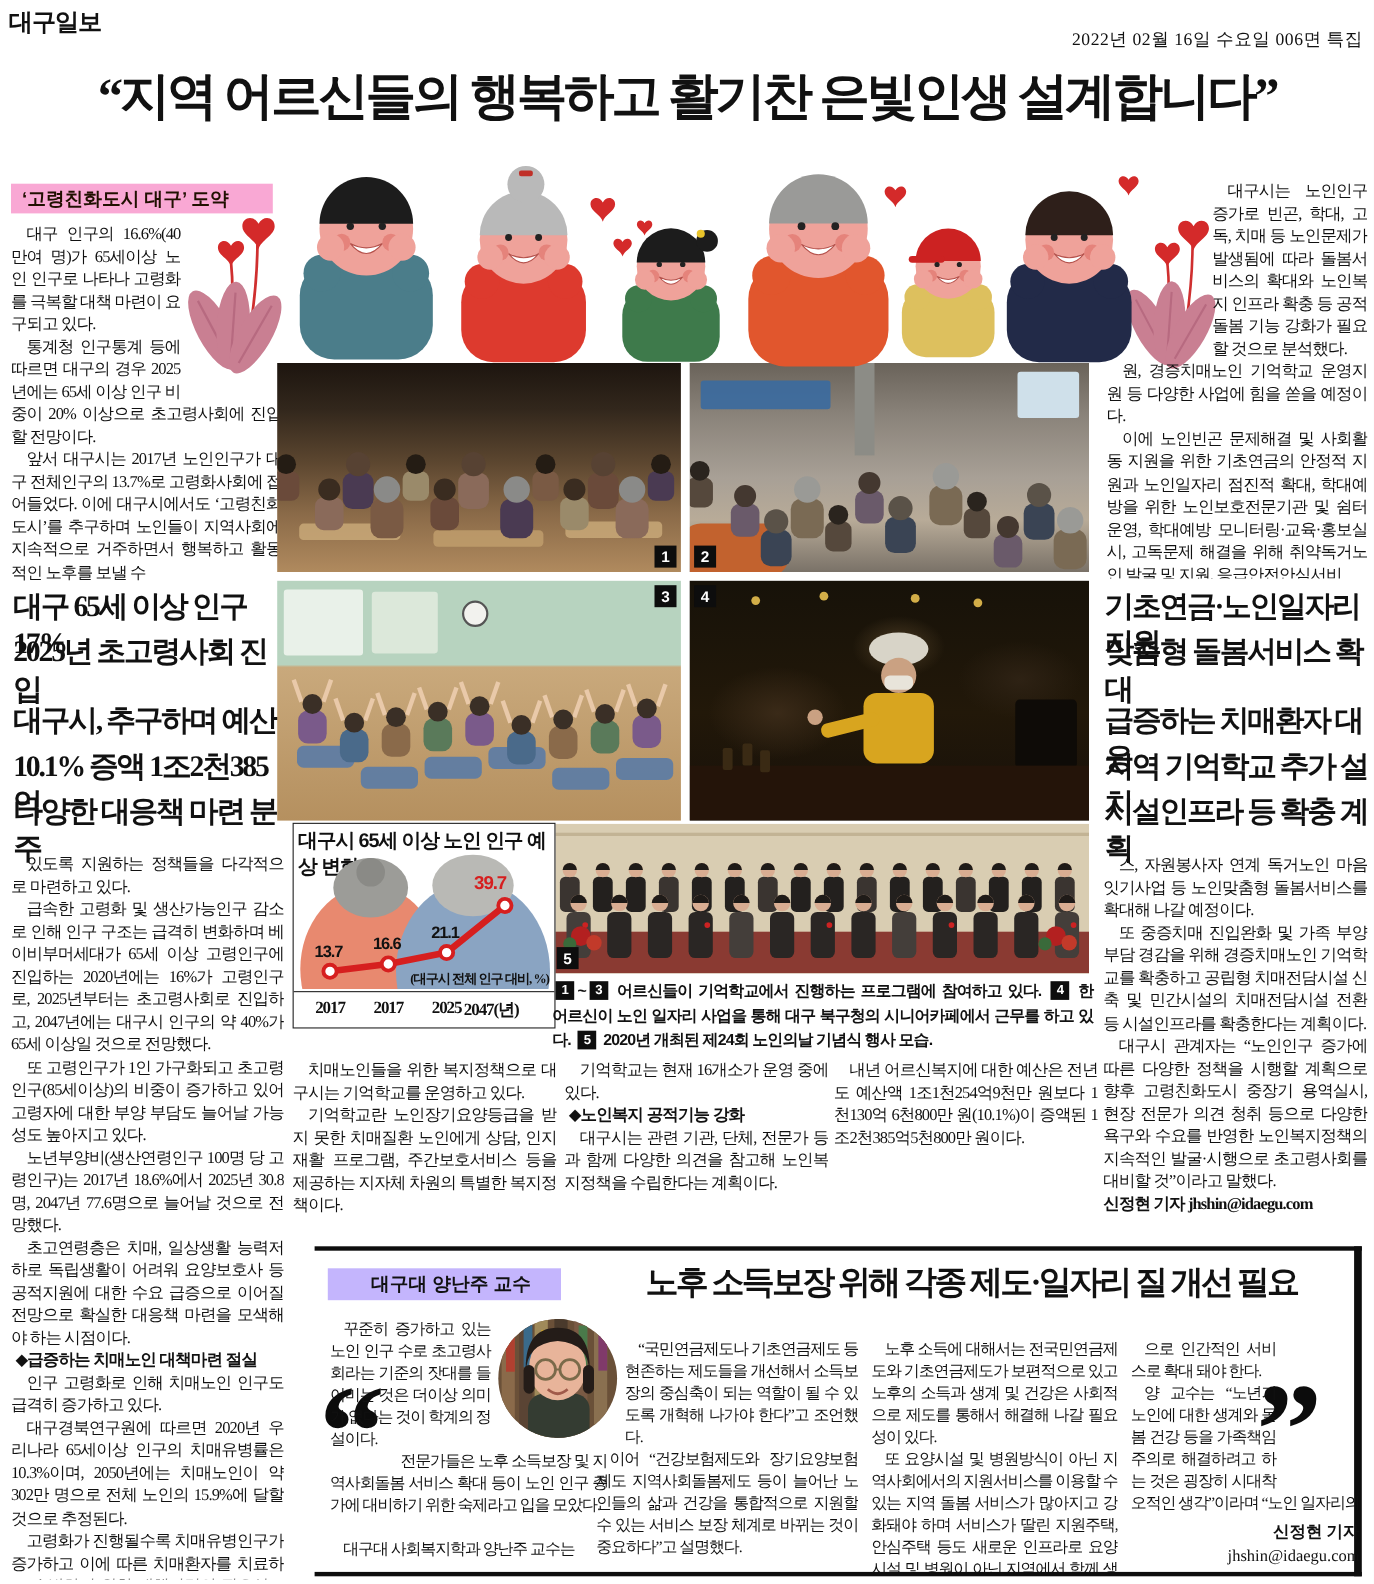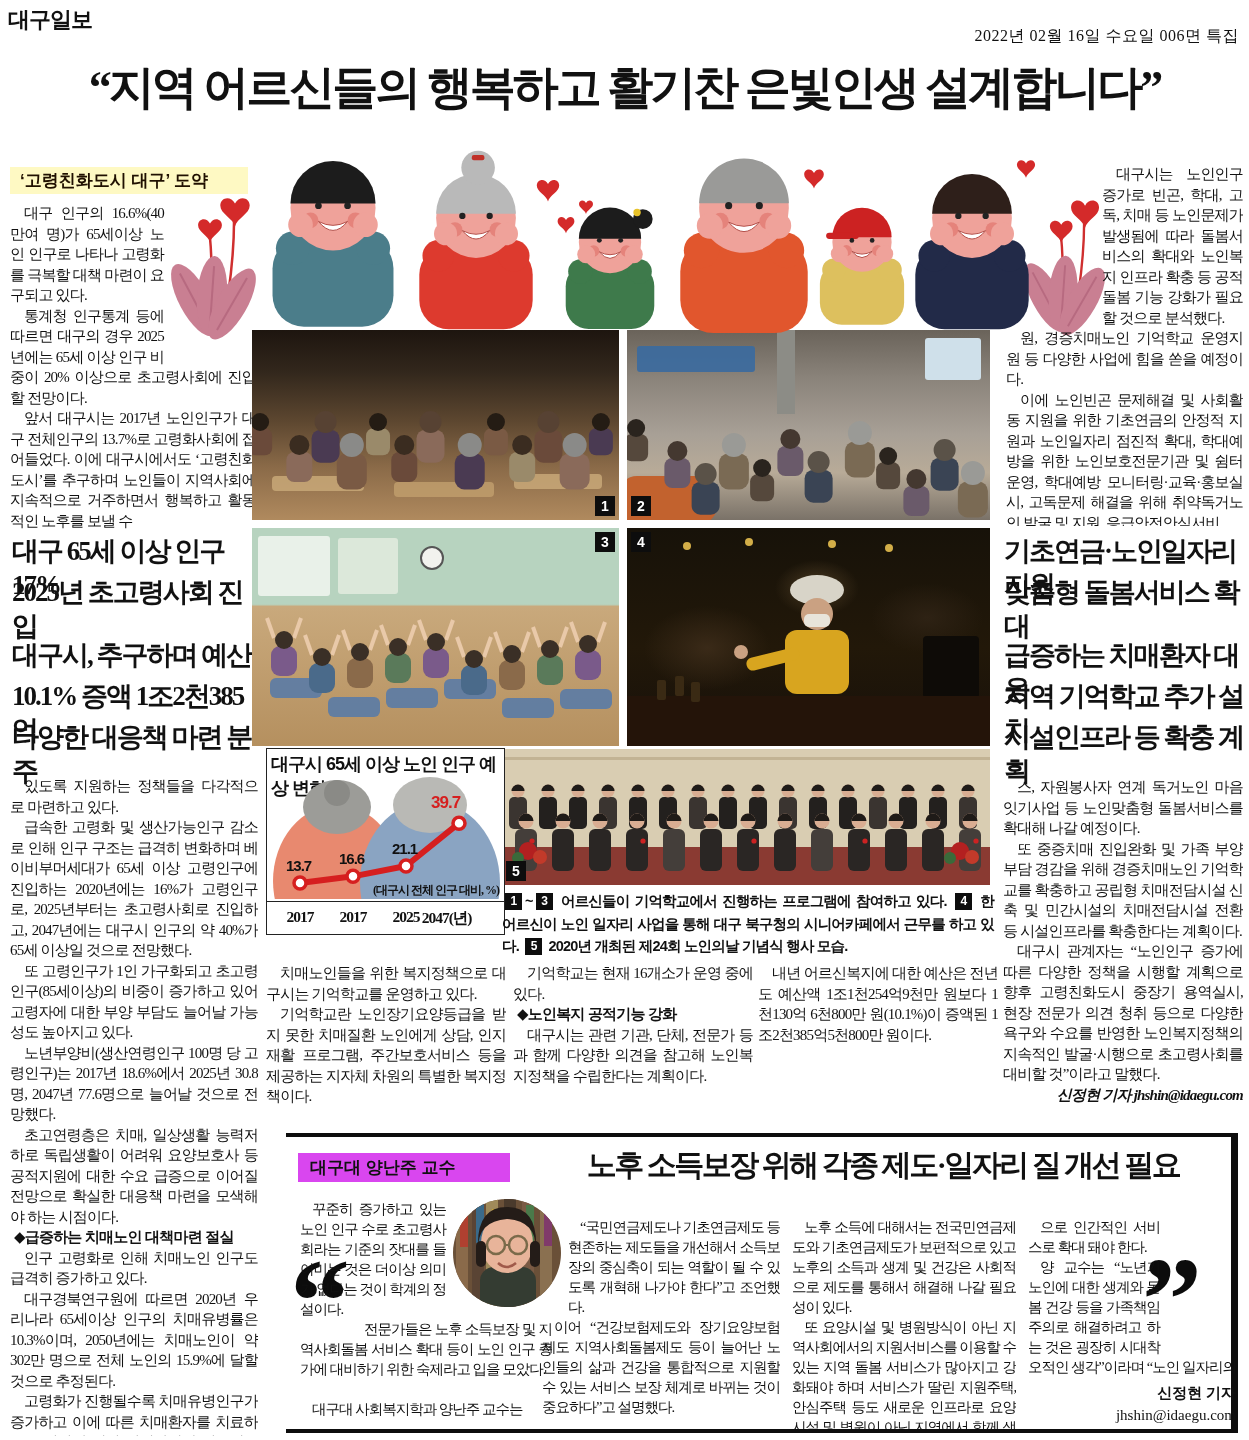--- a/index.html
+++ b/index.html
@@ -6,21 +6,21 @@
   #page{position:relative;width:1249px;height:1440px;background:#fff;overflow:hidden;
         font-family:"Liberation Serif","DejaVu Serif",serif;color:#111;}
   .abs{position:absolute;}
   
   .masthead{left:8px;top:5px;font-family:"Liberation Sans","DejaVu Sans",sans-serif;
             font-weight:800;font-size:22px;letter-spacing:-1px;}
   .dateline{right:10px;top:26px;font-size:16px;letter-spacing:0.5px;}
   .main-headline{left:20px;right:20px;top:52px;text-align:center;font-weight:900;
                  font-size:46px;letter-spacing:-3px;line-height:72px;}
   
-  .kicker{left:10px;top:167px;width:238px;height:27px;background:#fef9c3;
+  .kicker{left:10px;top:167px;width:238px;height:27px;background:#f9a8d4;
           font-family:"Liberation Sans","DejaVu Sans",sans-serif;font-weight:800;font-size:17px;
           line-height:27px;padding-left:10px;box-sizing:border-box;color:#201000;}
   
   .col{position:absolute;font-size:15px;line-height:20.5px;text-align:justify;
        letter-spacing:-0.8px;overflow:hidden;}
   .col p{margin:0;text-indent:14px;}
   .subhead{font-family:"Liberation Sans","DejaVu Sans",sans-serif;font-weight:800;text-indent:4px!important;}
   .fr{float:right;}.fl{float:left;}
   
   .deck{position:absolute;font-weight:800;font-size:27px;letter-spacing:-2px;}
@@ -51,23 +51,23 @@
   .cvl{position:absolute;font-weight:800;font-size:15px;font-family:"Liberation Sans",sans-serif;letter-spacing:-1px;}
   .cyl{position:absolute;top:6px;font-weight:800;font-size:15.5px;letter-spacing:-1px;}
   
   .caption{left:502px;top:890px;width:492px;font-family:"Liberation Sans","DejaVu Sans",sans-serif;
            font-size:14.5px;font-weight:600;line-height:22.5px;letter-spacing:-0.8px;text-align:justify;}
   .cbadge{display:inline-block;width:17px;height:17px;background:#0d0d0d;color:#fff;font-size:12px;
           text-align:center;line-height:17px;margin:0 3px;vertical-align:1px;font-weight:700;}
   
   .ibox{left:286px;top:1133px;width:952px;height:300px;border-top:4px solid #0d0d0d;
         border-bottom:4px solid #0d0d0d;border-right:7px solid #0d0d0d;box-sizing:border-box;}
-  .ibox-label{position:absolute;left:12px;top:16px;width:212px;height:29px;background:#d946ef;
+  .ibox-label{position:absolute;left:12px;top:16px;width:212px;height:29px;background:#c4b5fd;
         font-family:"Liberation Sans","DejaVu Sans",sans-serif;font-weight:800;font-size:17px;
-        line-height:29px;padding-left:12px;box-sizing:border-box;}
+        line-height:29px;padding-left:12px;box-sizing:border-box;text-align:center;}
   .ibox-headline{position:absolute;left:252px;top:8px;width:690px;font-weight:900;font-size:30px;
         letter-spacing:-2.5px;text-align:center;}
   .icol{position:absolute;font-size:14.5px;line-height:20px;text-align:justify;letter-spacing:-1px;overflow:hidden;}
   .icol p{margin:0;text-indent:12px;}
   .bigquote{position:absolute;font-size:120px;line-height:90px;font-weight:900;color:#0c0c0c;
         font-family:"Liberation Serif",serif;}
   .ibyline{position:absolute;left:732px;top:245px;width:218px;text-align:right;font-size:15px;line-height:22px;}
   .ibyline .b1{font-weight:700;}
   svg{display:block;}
 </style>
@@ -540,21 +540,21 @@
   </div>
   <div class="deck" style="left:1004px;top:638px;width:245px;">
     <div>급증하는 치매환자 대응</div>
     <div>지역 기억학교 추가 설치</div>
     <div>시설인프라 등 확충 계획</div>
   </div>
   <div class="col" style="left:1003px;top:777px;width:240px;height:358px;">
     <p>스, 자원봉사자 연계 독거노인 마음잇기사업 등 노인맞춤형 돌봄서비스를 확대해 나갈 예정이다.</p>
     <p>또 중증치매 진입완화 및 가족 부양부담 경감을 위해 경증치매노인 기억학교를 확충하고 공립형 치매전담시설 신축 및 민간시설의 치매전담시설 전환 등 시설인프라를 확충한다는 계획이다.</p>
     <p>대구시 관계자는 “노인인구 증가에 따른 다양한 정책을 시행할 계획으로 향후 고령친화도시 중장기 용역실시, 현장 전문가 의견 청취 등으로 다양한 욕구와 수요를 반영한 노인복지정책의 지속적인 발굴·시행으로 초고령사회를 대비할 것”이라고 말했다.</p>
-    <p style="text-align:right;text-indent:0;font-weight:700;font-style:italic;">신정현 기자 jhshin@idaegu.com</p>
+    <p style="text-align:left;text-indent:0;font-weight:700;">신정현 기자 jhshin@idaegu.com</p>
   </div>
 
   <div class="abs ibox">
     <div class="ibox-label">대구대 양난주 교수</div>
     <div class="ibox-headline">노후 소득보장 위해 각종 제도·일자리 질 개선 필요</div>
     <div class="bigquote" style="left:4px;top:120px;">“</div>
     <div class="bigquote" style="left:856px;top:118px;">”</div>
     <svg id="portrait" viewBox="0 0 110 112" style="position:absolute;left:166px;top:60px;width:110px;height:112px;">
         <clipPath id="pc">
           <circle cx="55" cy="56" r="54"></circle>

